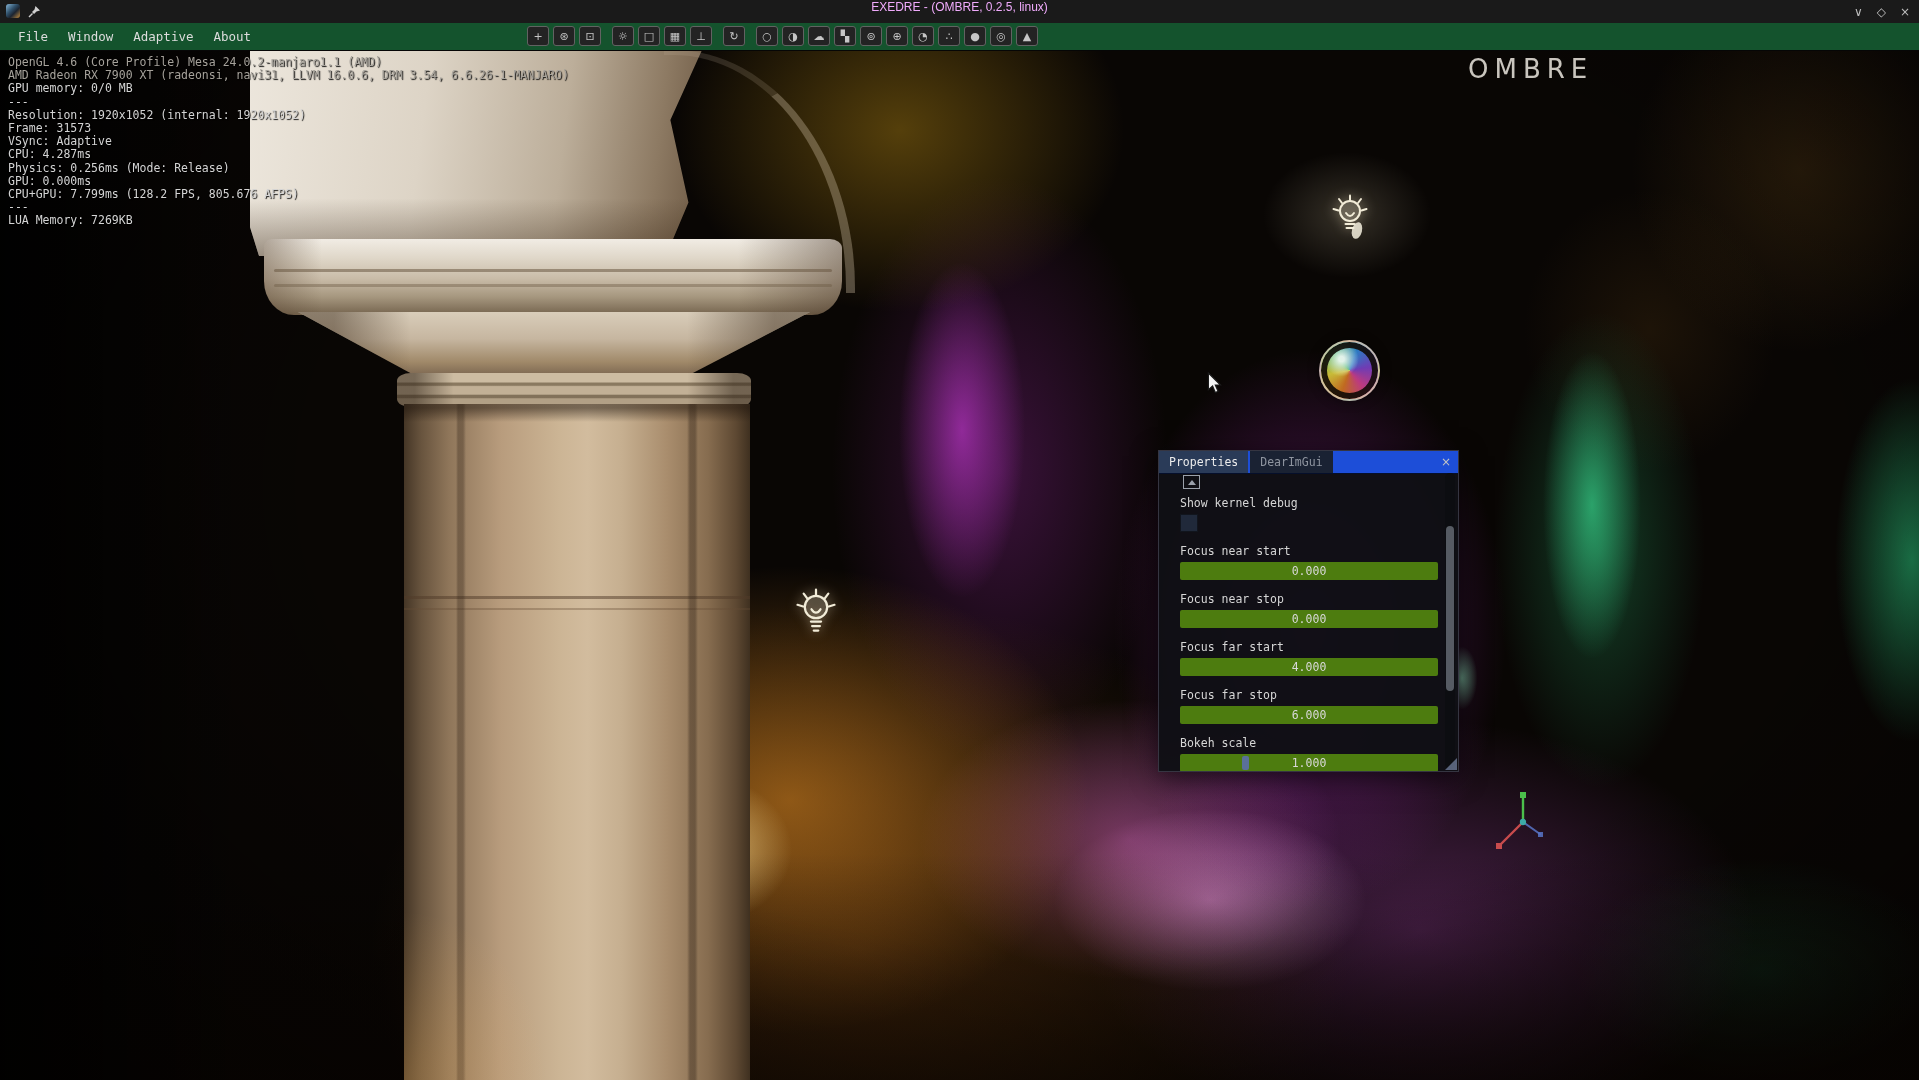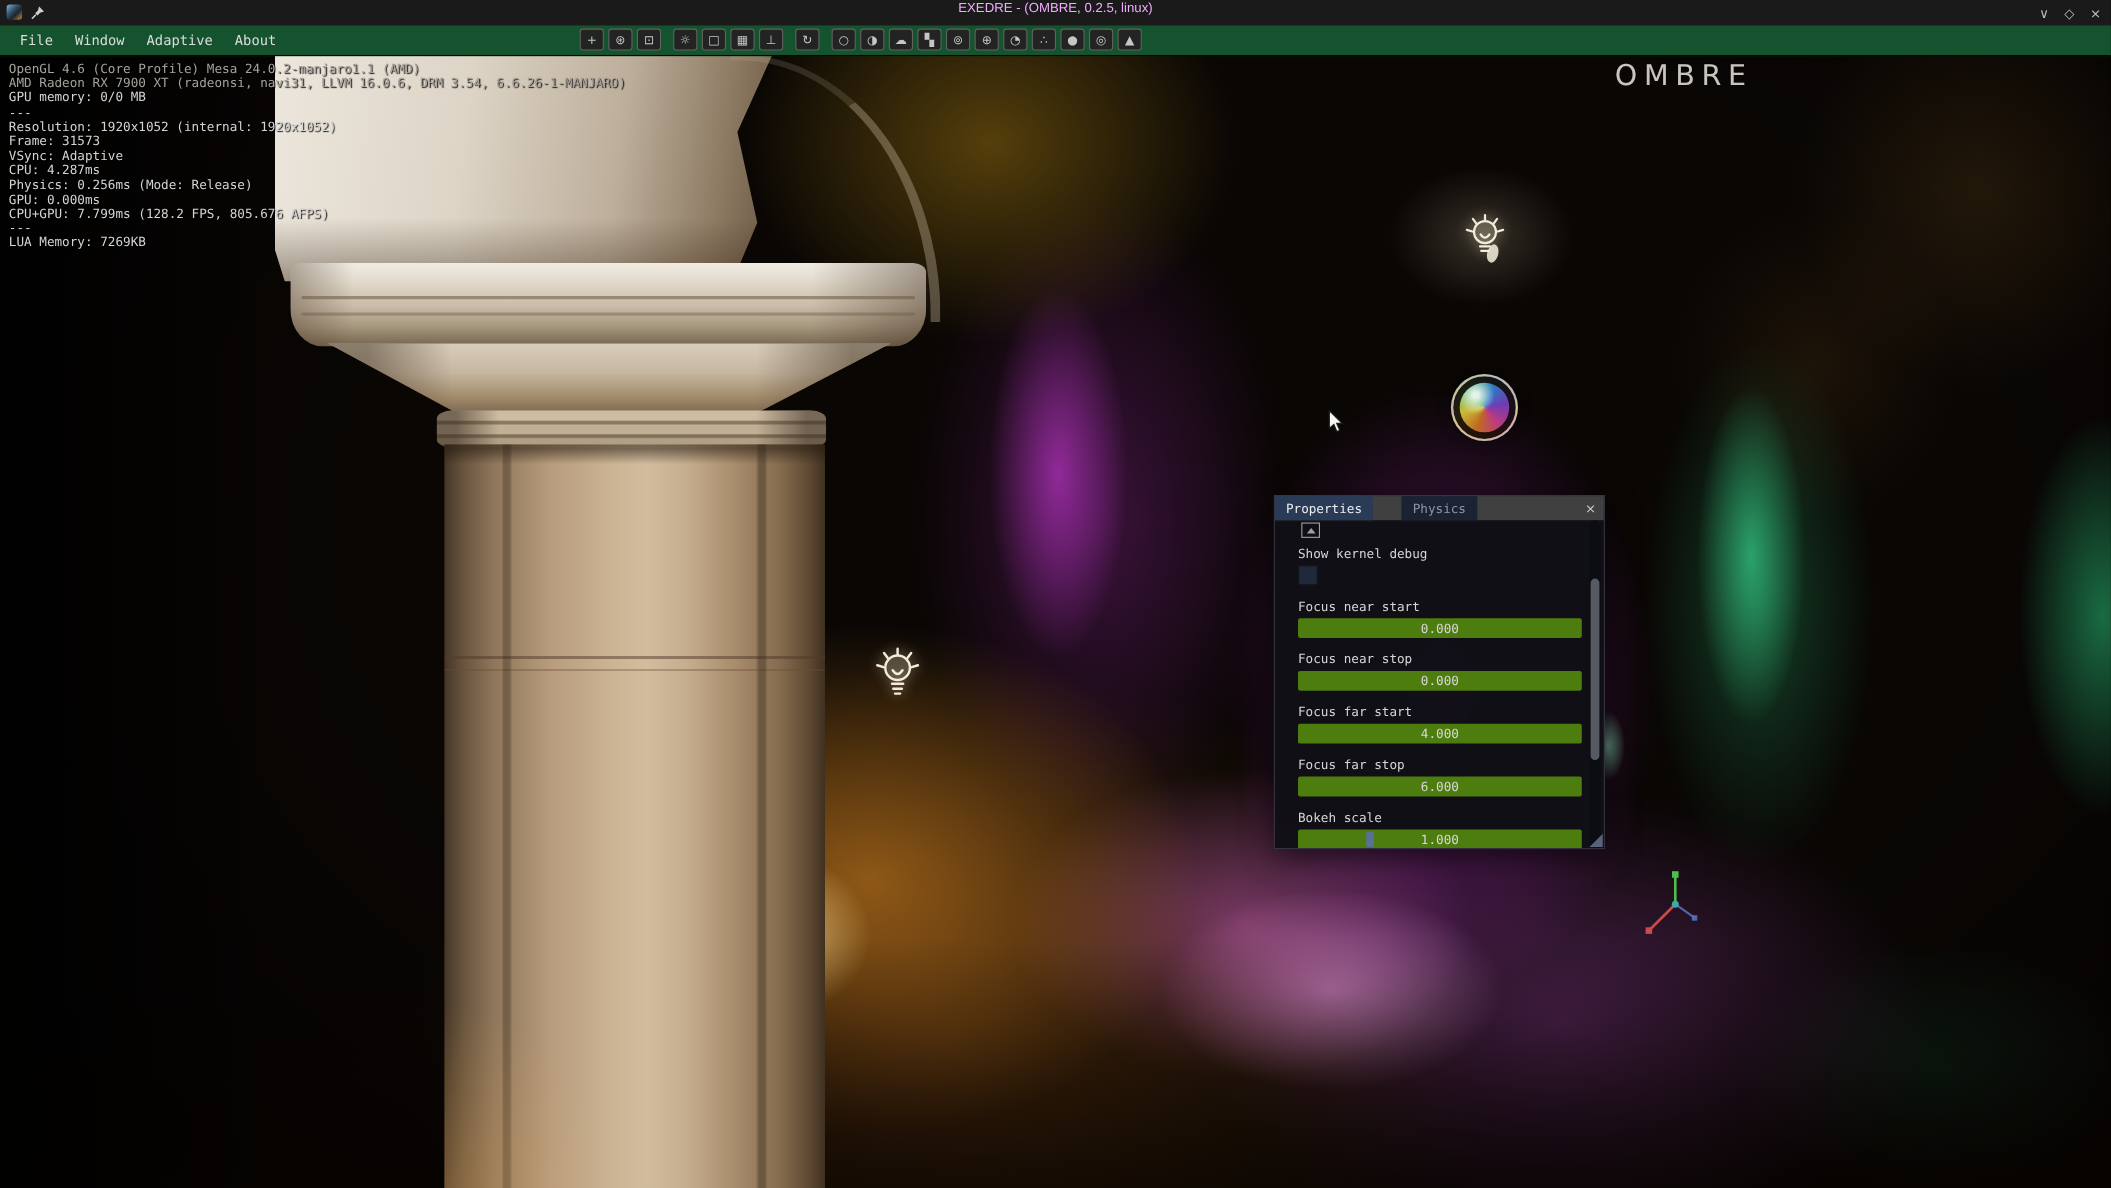--- a/index.html
+++ b/index.html
@@ -105,21 +105,21 @@
       radial-gradient(circle at 36% 30%, rgba(255,255,255,0.85) 0 5%, rgba(255,255,255,0) 32%),
       conic-gradient(from 200deg,#c06a20,#c8bc38,#3cae62,#2b7ac2,#6f3cb4,#bc3a80,#c06a20);
     box-shadow:inset 0 0 0 6px rgba(16,10,6,0.9), 0 0 12px rgba(0,0,0,0.45);}
   .axis{left:1484px;top:738px;opacity:0.95;}
   .cursor{position:absolute;z-index:30;left:1205px;top:322px;}
 
   
   .imgui-panel{position:absolute;left:1158px;top:400px;width:299px;height:320px;z-index:10;
     background:rgba(15,16,21,0.97);border:1px solid rgba(100,100,120,0.45);
     box-shadow:0 6px 24px rgba(0,0,0,0.6);font-size:11.5px;color:#d6d6d6;}
-  .tabbar{height:22px;display:flex;background:#404040;border-bottom:1px solid rgba(0,0,0,0.8);gap:24px;}
+  .tabbar{height:22px;display:flex;background:#1d4ed8;border-bottom:1px solid rgba(0,0,0,0.8);}
   .tab{padding:0 10px;display:flex;align-items:center;cursor:default;}
   .tab.active{background:#2a3b58;color:#ececec;}
   .tab.inactive{background:#1a2233;color:#8f95a0;margin-left:2px;}
   .tab-close{margin-left:auto;width:24px;display:flex;align-items:center;justify-content:center;color:#c4c4c4;
     font:12px "DejaVu Sans",sans-serif;}
   .panel-body{position:absolute;top:22px;left:0;right:16px;bottom:0;padding:0 4px 10px 21px;overflow:hidden;}
   .scroll-hint{position:absolute;top:2px;left:24px;width:15px;height:12px;border:1px solid #9aa0aa;
     display:flex;align-items:center;justify-content:center;}
   .scroll-hint::after{content:'';border-left:4px solid transparent;border-right:4px solid transparent;
     border-bottom:5px solid #9aa0aa;}
@@ -287,21 +287,21 @@
       <circle cx="39" cy="34" r="3.2" fill="#3fb3ae"></circle>
     </g>
   </svg>
 
   <div class="imgui-panel">
     <div class="tabbar">
       <div class="tab active">
         <span>Properties</span>
       </div>
       <div class="tab inactive">
-        <span>Physics</span>
+        <span>DearImGui</span>
       </div>
       <div class="tab-close">×</div>
     </div>
     <div class="panel-body">
       <div class="scroll-hint"></div>
 
     <div class="p-label" style="margin-top: 24px;">Show kernel debug</div>
         <div class="p-checkbox"></div>
         <div class="p-label">Focus near start</div>
         <div class="p-field">

